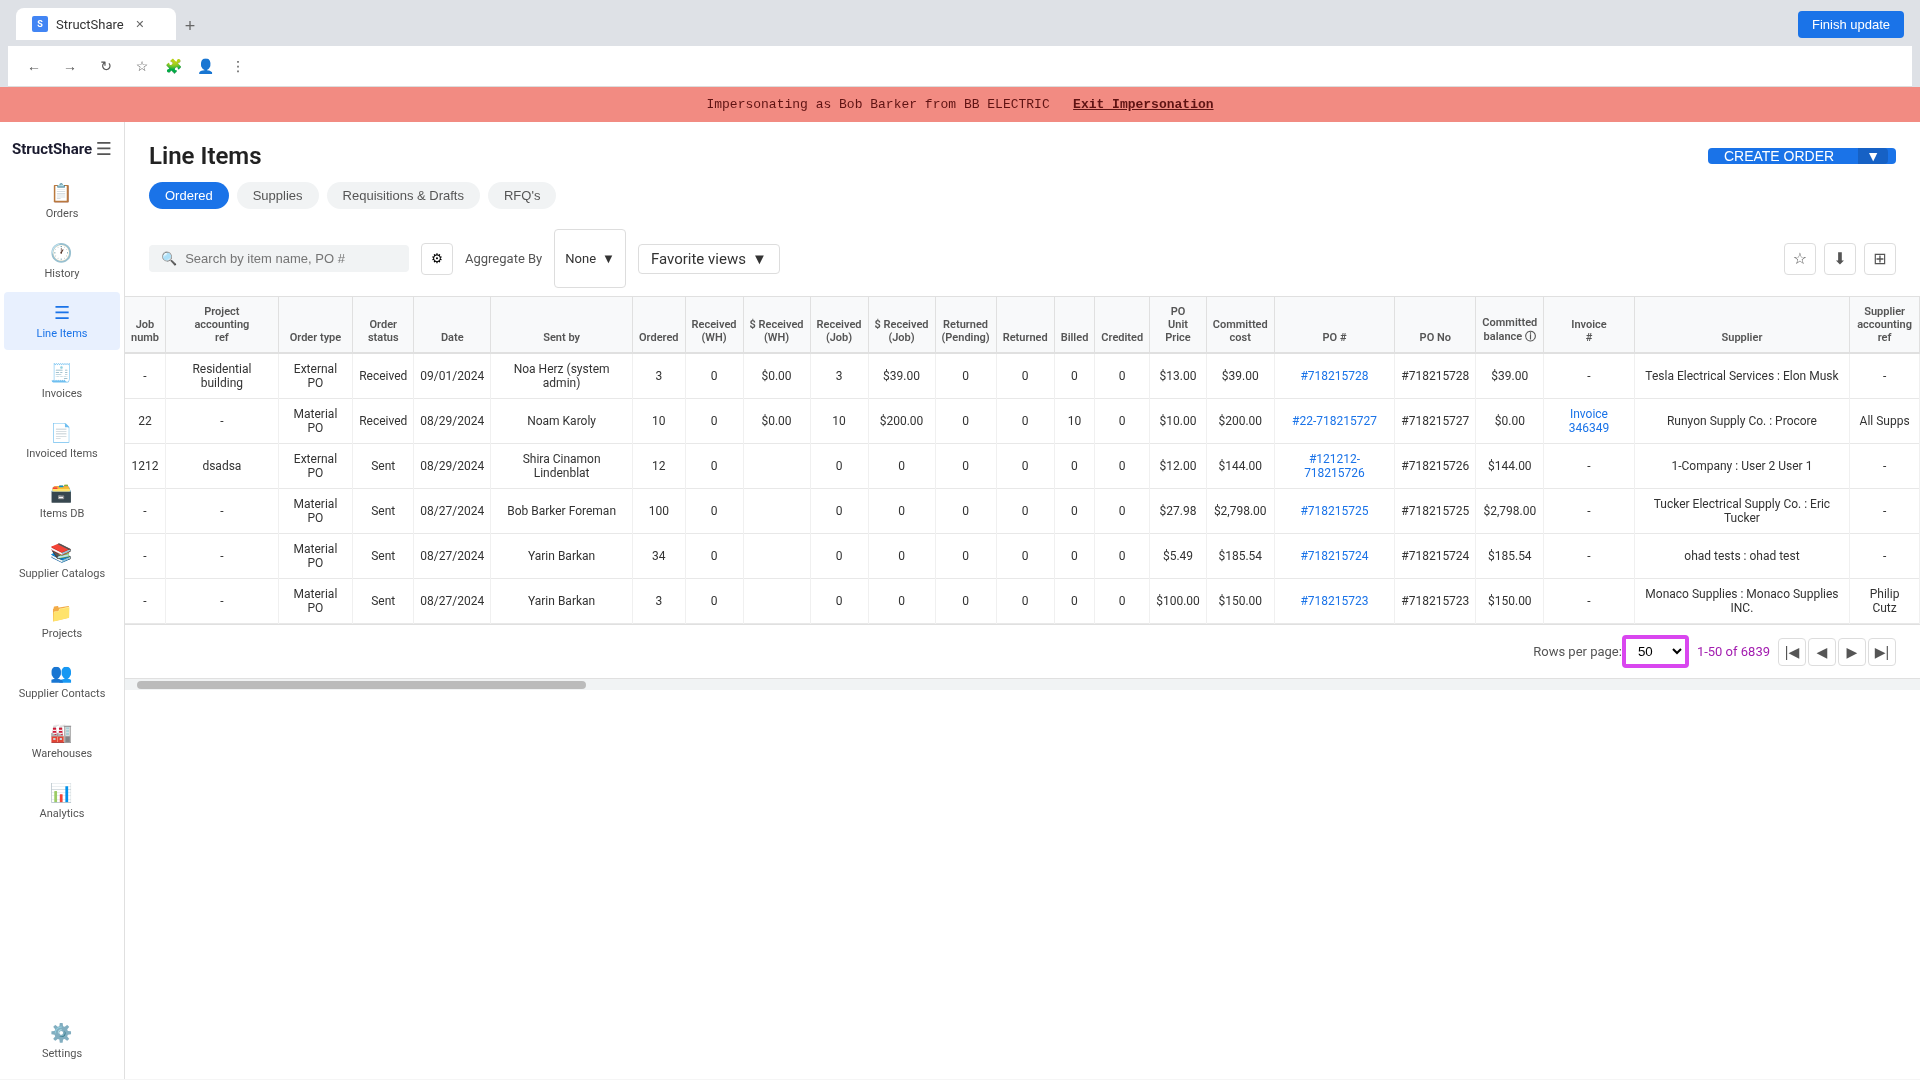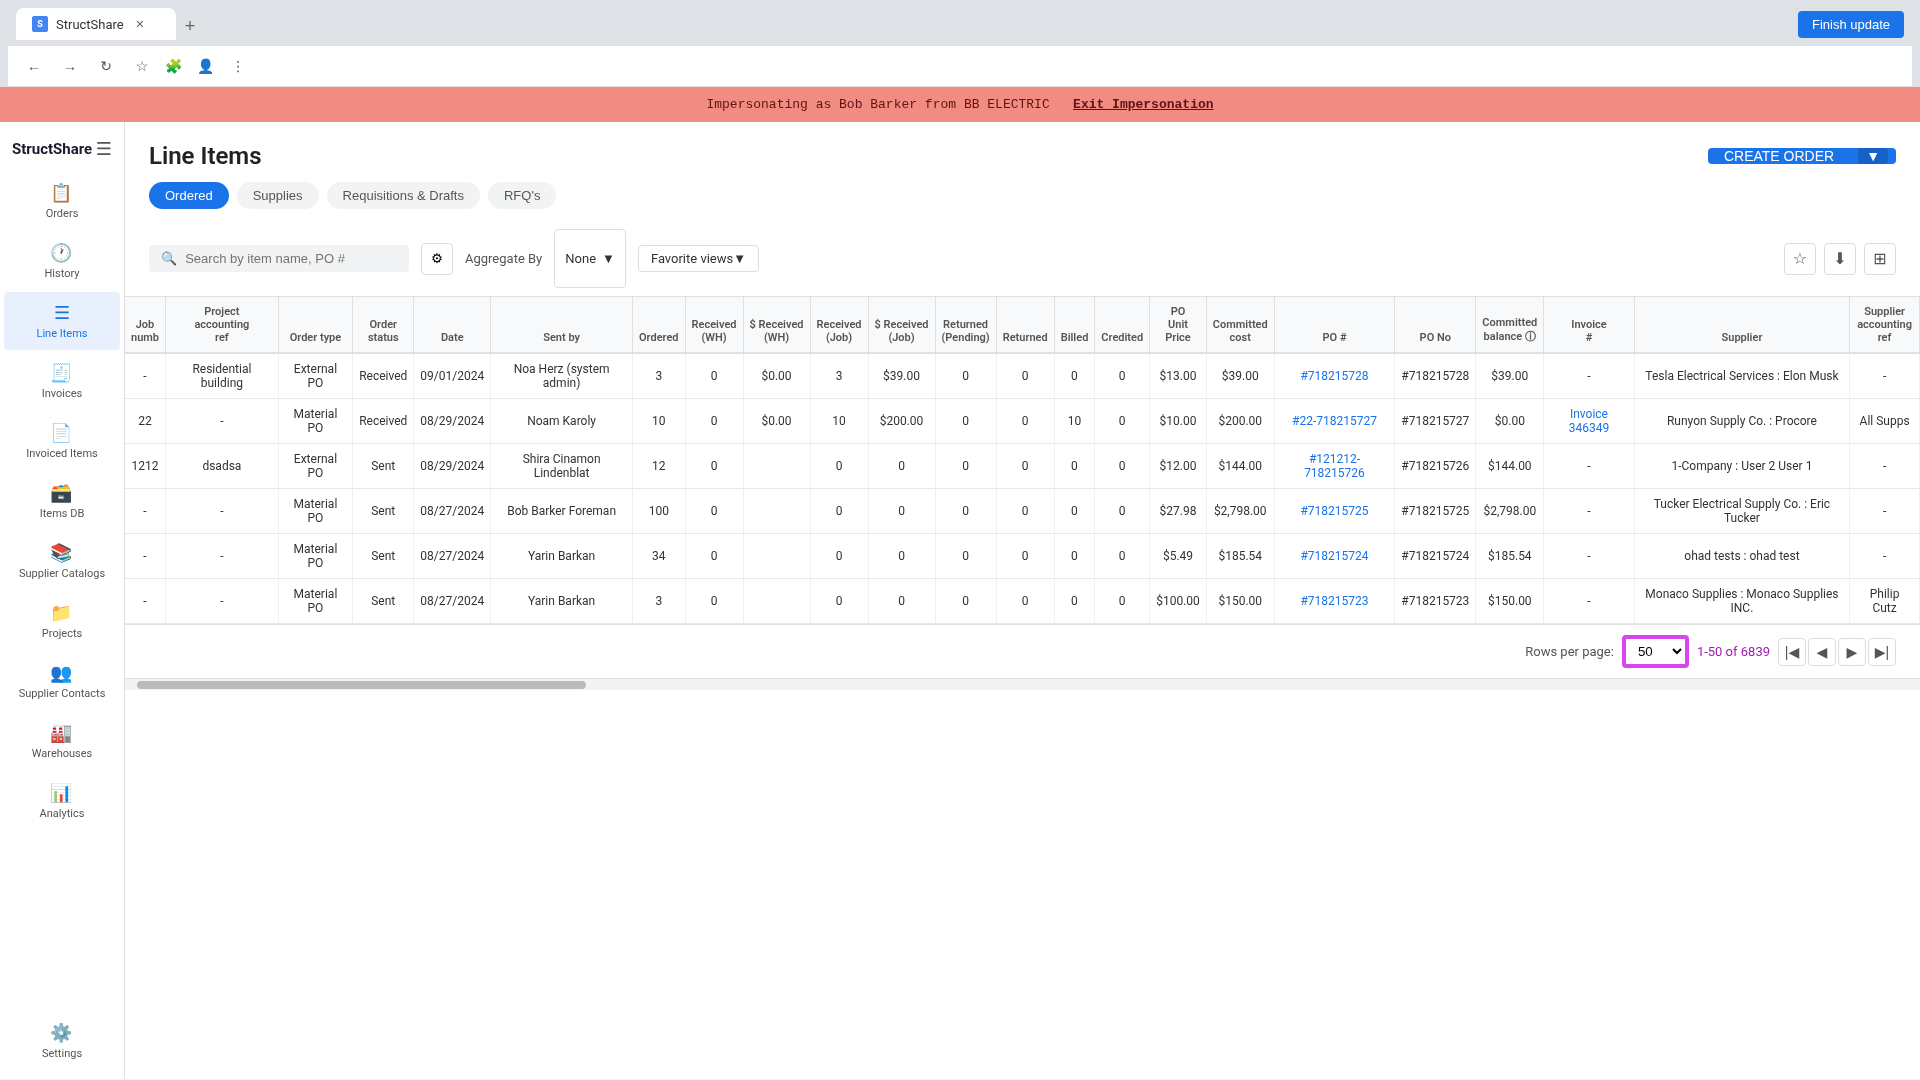--- a/index.html
+++ b/index.html
@@ -47,36 +47,36 @@
     .tab-pill { padding: 6px 16px; border-radius: 20px; border: none; cursor: pointer; font-size: 13px; background: #f1f3f4; color: #555; }
     .tab-pill.active { background: #1a73e8; color: white; }
 
     
     .toolbar { padding: 8px 24px; display: flex; align-items: center; gap: 12px; border-bottom: 1px solid #e0e0e0; }
     .search-box { display: flex; align-items: center; background: #f1f3f4; border-radius: 4px; padding: 6px 12px; gap: 8px; width: 260px; }
     .search-box input { border: none; background: transparent; outline: none; font-size: 13px; color: #333; width: 100%; }
     .filter-btn { width: 32px; height: 32px; border-radius: 4px; border: 1px solid #ddd; background: #fff; cursor: pointer; display: flex; align-items: center; justify-content: center; }
     .aggregate-label { font-size: 13px; color: #555; }
     .aggregate-select { display: flex; align-items: center; background: #fff; border: 1px solid #ddd; border-radius: 4px; padding: 21px 10px; gap: 6px; cursor: pointer; font-size: 13px; }
-    .favorite-views { display: flex; align-items: center; background: #fff; border: 1px solid #ddd; border-radius: 4px; padding: 5px 12px; gap: 0; cursor: pointer; font-size: 13px; text-align: right; }
+    .favorite-views { display: flex; align-items: center; background: #fff; border: 1px solid #ddd; border-radius: 4px; padding: 5px 12px; gap: 6px; cursor: pointer; font-size: 15px; text-align: right; }
     .toolbar-right { margin-left: auto; display: flex; gap: 8px; }
     .icon-btn { width: 32px; height: 32px; border-radius: 4px; border: 1px solid #ddd; background: #fff; cursor: pointer; display: flex; align-items: center; justify-content: center; font-size: 16px; color: #555; }
 
     
     .table-container { overflow-x: auto; }
     table { width: 100%; border-collapse: collapse; font-size: 12px; min-width: 1200px; }
     thead tr { background: #f8f9fa; border-bottom: 2px solid #e0e0e0; }
     thead th { padding: 8px 6px; text-align: center; font-weight: 600; color: #555; font-size: 11px; border-right: 1px solid #e0e0e0; white-space: nowrap; vertical-align: bottom; }
     tbody tr { border-bottom: 1px solid #e8e8e8; }
     tbody td { padding: 8px 6px; text-align: center; color: #333; vertical-align: middle; border-right: 1px solid #f0f0f0; }
     .link-cell { color: #1a73e8; cursor: pointer; }
 
     
     .pagination { display: flex; align-items: center; justify-content: flex-end; padding: 10px 24px; gap: 8px; border-top: 1px solid #e0e0e0; }
-    .rows-per-page { display: flex; align-items: center; gap: 8px; font-size: 13px; color: #555; }
+    .rows-per-page { display: flex; align-items: center; font-size: 13px; color: #555; }
     .rows-select { border: 4px solid #d946ef; border-radius: 4px; padding: 4px 8px; background: #fff; cursor: pointer; }
     .page-info { font-size: 13px; color: #a21caf; }
     .page-nav { display: flex; gap: 2px; }
     .page-nav-btn { width: 28px; height: 28px; border-radius: 4px; border: 1px solid #ddd; background: #fff; cursor: pointer; display: flex; align-items: center; justify-content: center; font-size: 14px; color: #555; }
 
     
     .horizontal-scroll { height: 12px; background: #f1f3f4; border-top: 1px solid #e0e0e0; position: relative; }
     .scroll-thumb { height: 8px; background: #bbb; border-radius: 4px; margin: 2px; width: 25%; position: absolute; left: 10px; }
 
     .sidebar-header { display: flex; align-items: center; justify-content: space-between; padding: 8px 12px 12px 12px; }

